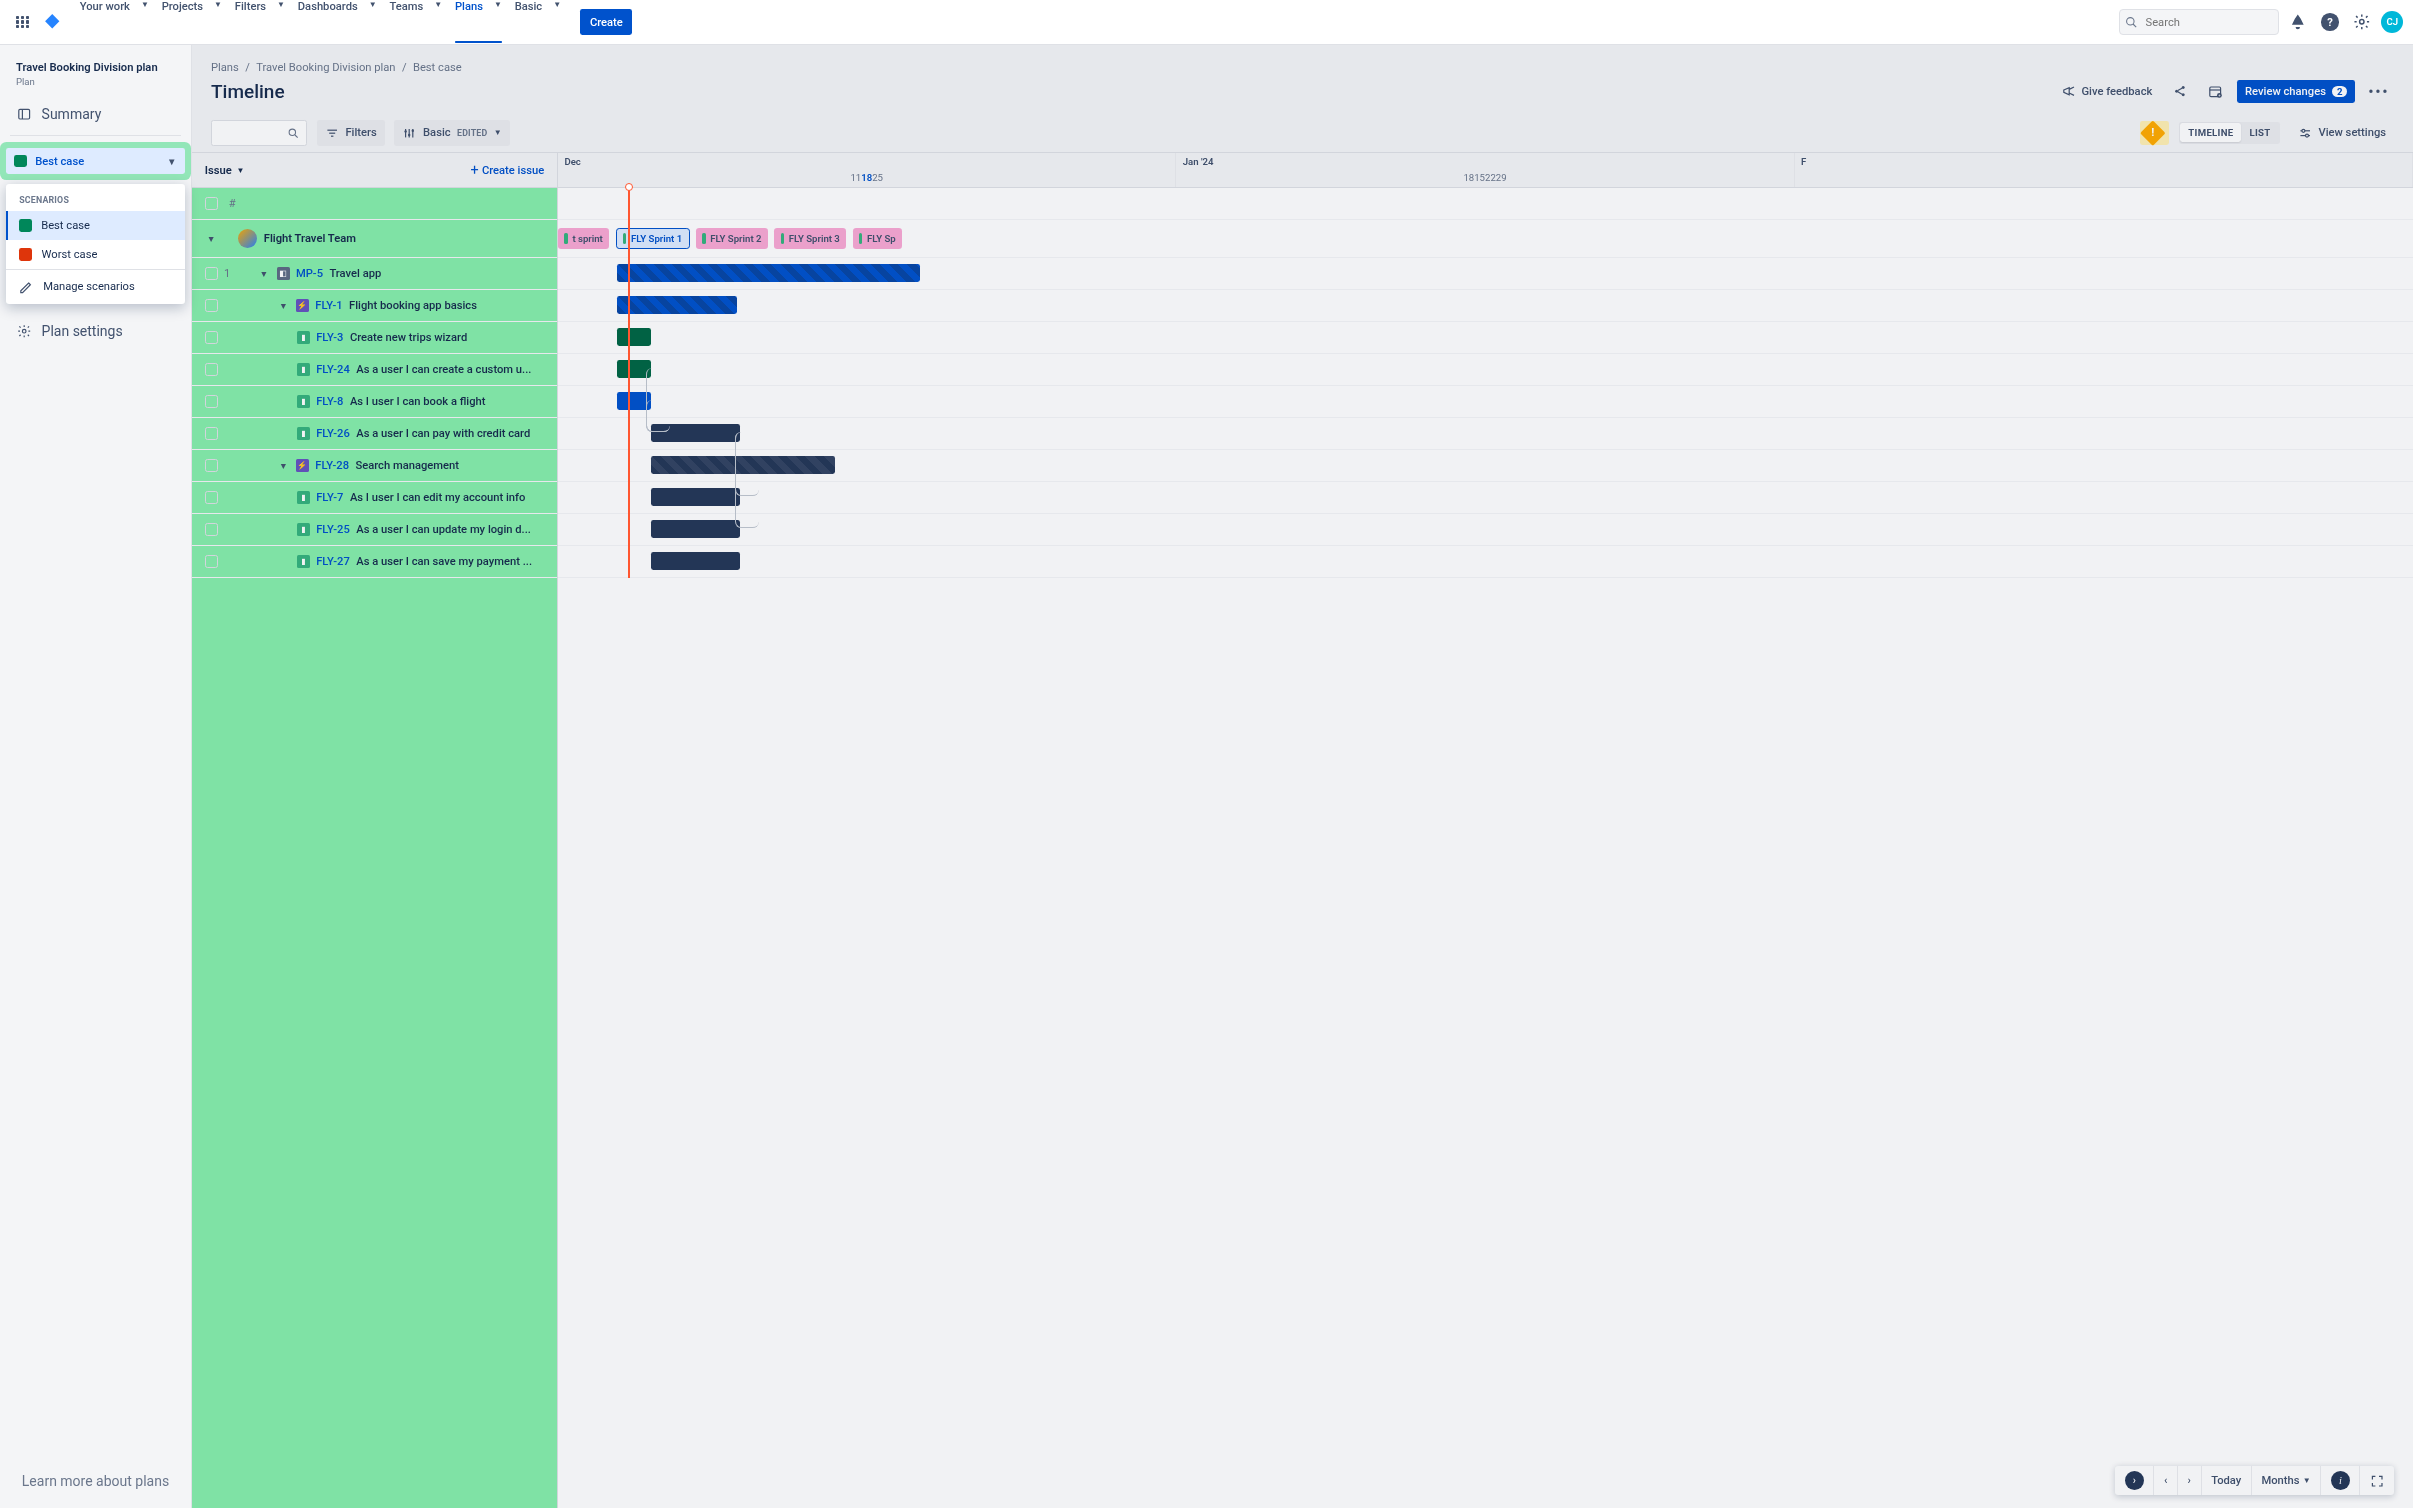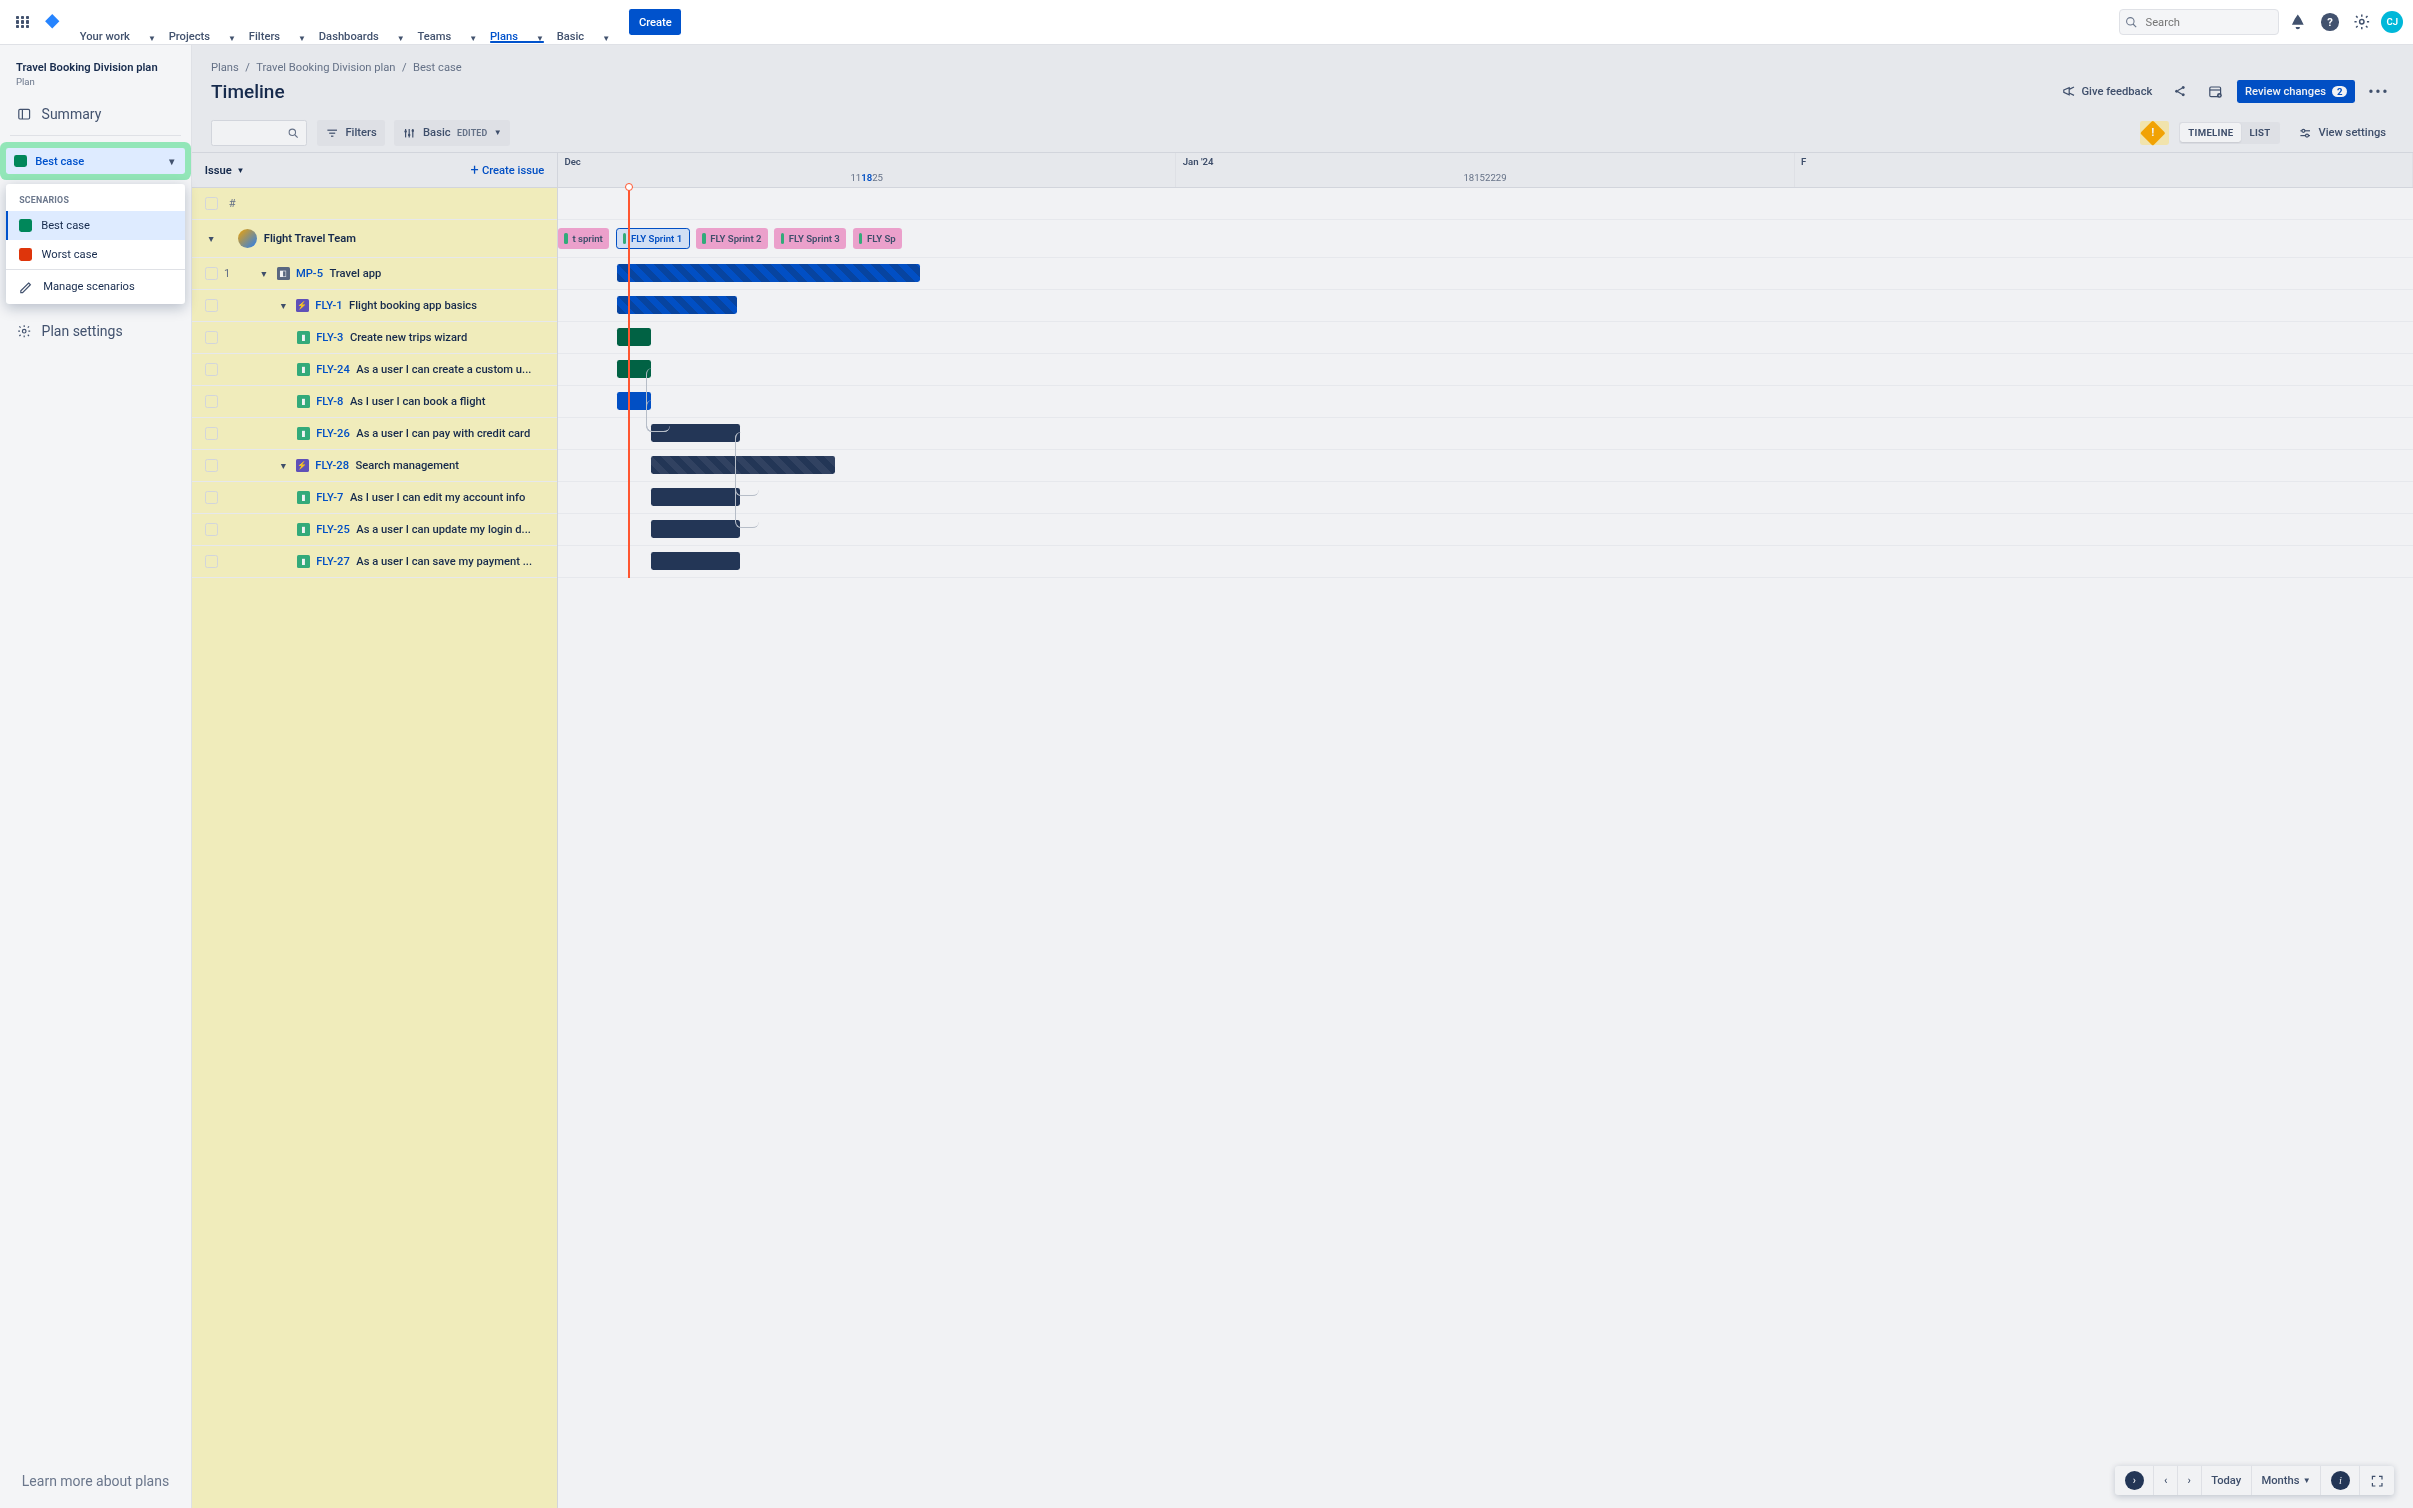--- a/index.html
+++ b/index.html
@@ -6,21 +6,21 @@
 body { background: #fff; color: #172B4D; overflow: hidden; }
 
 
 .topnav { height: 45px; border-bottom: 0.8px solid #DFE1E6; display: flex; align-items: center; padding: 0 9.6px; gap: 3.2px; }
 .topnav-left { display: flex; align-items: center; gap: 3.2px; flex: 1; }
 .waffle { width: 25.5px; height: 25.5px; display: flex; align-items: center; justify-content: center; border-radius: 2.4px; cursor: pointer; }
 .waffle-grid { display: grid; grid-template-columns: repeat(3,3.2px); grid-template-rows: repeat(3,3.2px); gap:1.6px; }
 .waffle-grid span { background:#42526E; border-radius:0.8px; }
 .jira-logo { width:22.3px; height:22.3px; display:flex; align-items:center; justify-content:center; margin-left:3.2px; margin-right:6.4px; }
 .jira-logo svg { width:17.6px; height:17.6px; }
-.nav-item { height:45px; display:flex; align-items:flex-end; padding:0 6.4px; gap:18px; font-size:11.2px; font-weight:500; color:#42526E; cursor:pointer; border-bottom:2.4px solid transparent; position:relative; }
+.nav-item { height:45px; display:flex; align-items:flex-start; padding:0 6.4px; gap:11px; font-size:11.2px; font-weight:500; color:#42526E; cursor:pointer; border-bottom:2.4px solid transparent; position:relative; }
 .nav-item.active { color:#0052CC; }
 .nav-item.active::after { content:""; position:absolute; bottom:-0.8px; left:6.4px; right:6.4px; height:2.4px; background:#0052CC; border-radius:0.8px; }
 .chev { font-size:8px; color:#42526E; }
 .create-btn { background:#0052CC; color:#fff; border:none; padding:0 9.6px; height:25.5px; border-radius:2.4px; font-weight:500; font-size:11.2px; margin-left:9.6px; cursor:pointer; }
 .topnav-right { display:flex; align-items:center; gap:6.4px; }
 .search-box { position:relative; }
 .search-box input { width:160px; height:25.5px; border:1.6px solid #DFE1E6; border-radius:4px; padding:0 8px 0 25.5px; font-size:11.2px; background:#F4F5F7; }
 .search-box .sicon { position:absolute; left:6.4px; top:6.4px; width:12.8px; height:12.8px; color:#6B778C; }
 .icon-btn { width:25.5px; height:25.5px; display:flex; align-items:center; justify-content:center; border-radius:50%; cursor:pointer; color:#42526E; }
 .notif-icon svg { width:17.6px; height:17.6px; fill:#42526E; }
@@ -74,21 +74,21 @@
 .tb-spacer { flex:1; }
 .warn-diamond { width:17.6px; height:17.6px; background:#FFAB00; transform:rotate(45deg); border-radius:1.6px; display:flex; align-items:center; justify-content:center; margin-right:4.8px; }
 .warn-diamond span { transform:rotate(-45deg); color:#fff; font-weight:700; font-size:11.2px; }
 .tab-group { display:flex; background:#EBECF0; border-radius:2.4px; padding:1.6px; }
 .tab-group .tab { padding:4px 8px; font-size:9.6px; font-weight:700; letter-spacing:0.3px; color:#42526E; border-radius:2.4px; cursor:pointer; }
 .tab-group .tab.active { background:#FFFFFF; box-shadow:0 0.8px 1.6px rgba(0,0,0,0.1); }
 .view-settings { display:flex; align-items:center; gap:6.4px; padding:4.8px 8px; font-size:11.2px; font-weight:500; color:#42526E; border-radius:2.4px; cursor:pointer; }
 
 
 .grid-wrap { flex:1; display:flex; overflow:hidden; border-top:0.8px solid #DFE1E6; }
-.left-pane { width:366px; min-width:366px; display:flex; flex-direction:column; border-right:0.8px solid #DFE1E6; background:#fef9c3; }
+.left-pane { width:366px; min-width:366px; display:flex; flex-direction:column; border-right:0.8px solid #DFE1E6; background:#86efac; }
 .left-header { height:35px; display:flex; align-items:center; padding:0 12.8px; gap:8px; border-bottom:0.8px solid #DFE1E6; background:#F4F5F7; position:relative; }
 .issue-label { font-weight:600; font-size:11.2px; display:flex; align-items:center; gap:4.8px; }
 .create-issue-btn { margin-left:auto; color:#0052CC; font-weight:500; font-size:11.2px; display:flex; align-items:center; gap:3.2px; cursor:pointer; }
 .fields-tab { position:absolute; right:-11.2px; top:0; bottom:0; width:11.2px; background:#F4F5F7; border-left:0.8px solid #DFE1E6; border-right:0.8px solid #DFE1E6; display:flex; align-items:center; justify-content:center; }
 .fields-tab span { writing-mode:vertical-rl; font-size:8px; font-weight:600; letter-spacing:0.8px; color:#6B778C; }
 .hash-row { height:32px; display:flex; align-items:center; padding:0 12.8px; gap:11.2px; border-bottom:0.8px solid #F4F5F7; }
 .checkbox { width:12.8px; height:12.8px; border:1.6px solid #DFE1E6; border-radius:2.4px; }
 .hash-label { color:#6B778C; font-size:11.2px; }
 .issue-row { min-height:32px; display:flex; align-items:center; padding:0 9.6px 0 12.8px; gap:6.4px; border-bottom:0.8px solid #F4F5F7; font-size:11.2px; }
 .team-row { font-weight:600; height:38px; }

